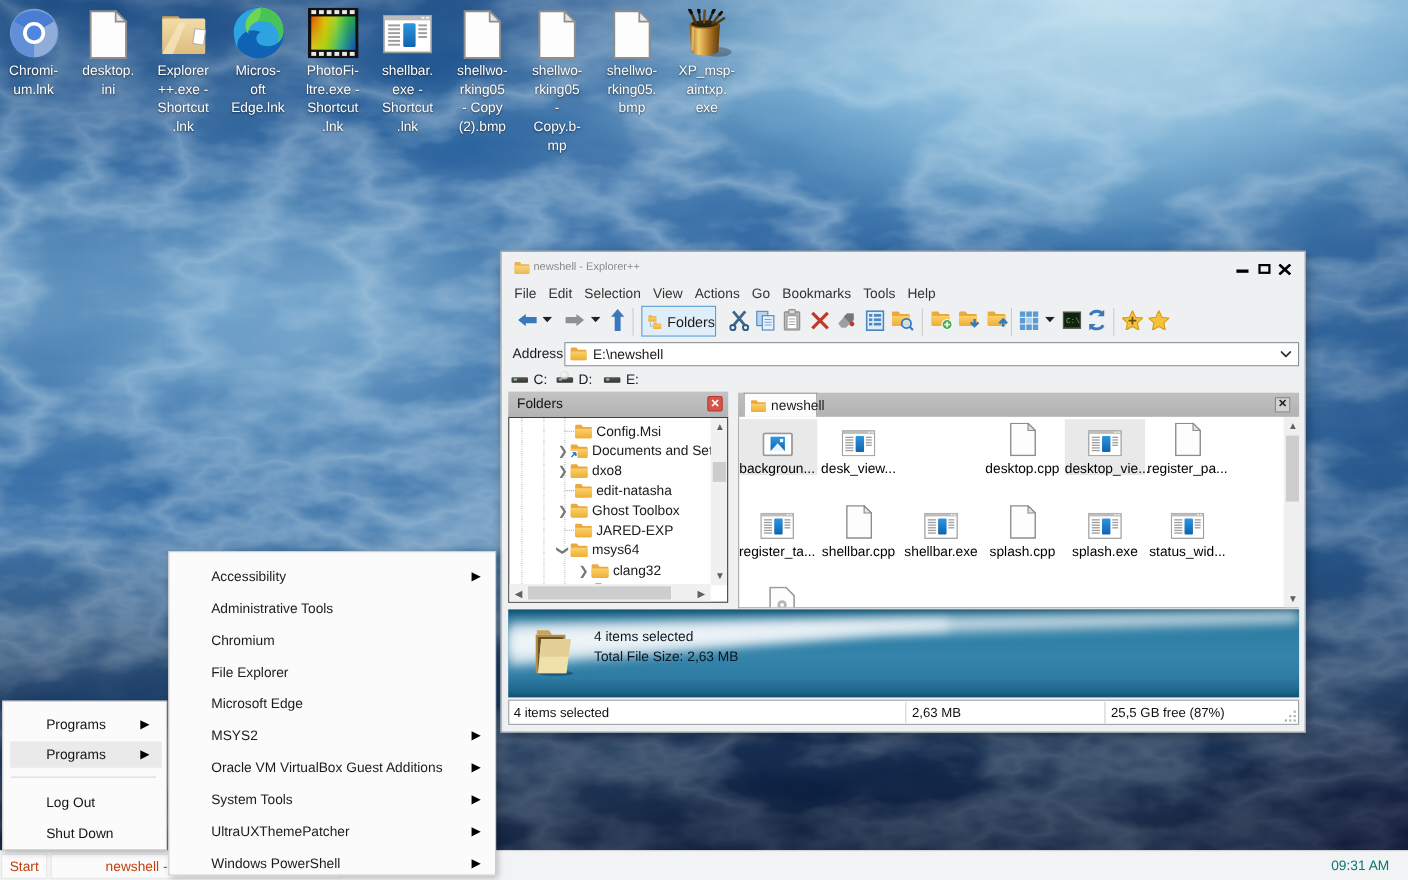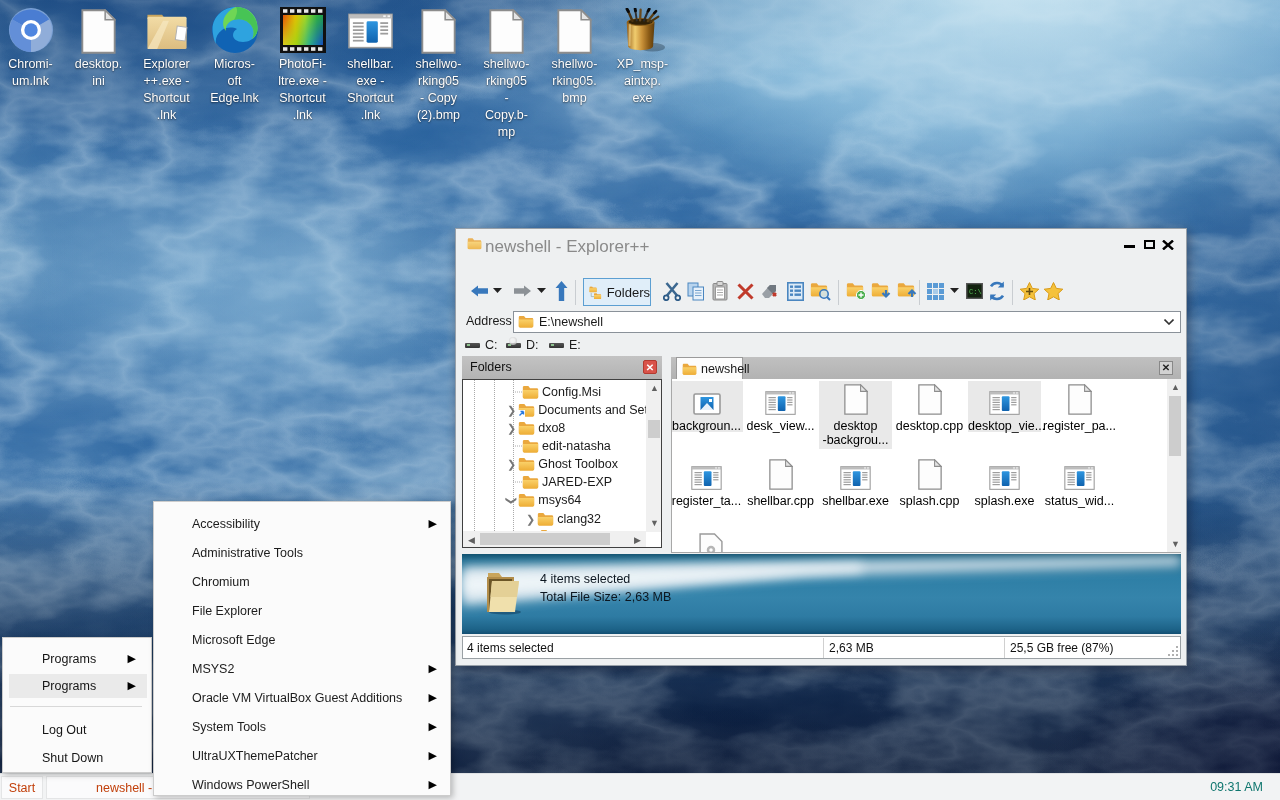--- a/index.html
+++ b/index.html
@@ -33,21 +33,21 @@
       radial-gradient(ellipse 320px 240px at -2% 102%, rgba(10,24,52,.4), transparent 68%),
       linear-gradient(180deg, transparent 60%, rgba(10,24,52,.28) 78%, rgba(8,20,46,.5) 96%);
   }
 
   
   .dicon { position:absolute; width:68px; text-align:center; color:#fff; font-size:12.5px; line-height:17px; text-shadow:0 1px 2px rgba(0,0,0,.55), 0 0 1px rgba(0,0,0,.35); }
   .dicon .ic { height:48px; display:flex; align-items:flex-end; justify-content:center; margin-bottom:2px; }
 
   
   #win .titlebar { position:absolute; left:0; top:0; width:100%; height:28px; }
-  #win .title { position:absolute; left:29px; top:8px; color:#8a8a8a; font-size:17px; }
+  #win .title { position:absolute; left:29px; top:8px; color:#8a8a8a; font-size:10px; }
   .wbtn { position:absolute; top:0; color:#000; font-weight:bold; }
   #win .menubar { position:absolute; left:6px; top:29px; height:20px; font-size:12.5px; color:#333; }
   #win .menubar span { display:inline-block; padding:2px 5.5px; }
   #win .toolbar { position:absolute; left:0; top:49px; width:100%; height:30px; }
   .tsep { position:absolute; top:2px; width:1px; height:25px; background:#c9cdd1; }
   .ticon { position:absolute; top:4px; }
   #win .addrrow { position:absolute; left:0; top:79px; width:100%; height:27px; }
   #win .addrfield { position:absolute; left:57px; top:2.5px; width:668px; height:22px; background:#fff; border:1px solid #8a9199; }
   #win .drives { position:absolute; left:0; top:106px; width:100%; height:22px; font-size:12.5px; }
   .drv { position:absolute; top:3px; display:flex; align-items:center; }
@@ -334,20 +334,21 @@
     <svg width="15" height="13" style="position:absolute;left:11px;top:8px;opacity:.85" viewBox="0 0 20 16">
         <use href="#yfolder"></use>
       </svg>
     <div class="title">newshell - Explorer++</div>
     <div class="wbtn" style="left:668px;top:16px;width:11px;height:3px;background:#000"></div>
     <div class="wbtn" style="left:688px;top:11px;width:11px;height:9px;border:2px solid #000"></div>
     <svg class="wbtn" style="left:706px;top:11px" width="12" height="10" viewBox="0 0 12 10">
         <path d="M1,0.5 L11,9.5 M11,0.5 L1,9.5" stroke="#000" stroke-width="2.4"></path>
       </svg>
   </div>
+  <div class="menubar"><span>File</span><span>Edit</span><span>Selection</span><span>View</span><span>Actions</span><span>Go</span><span>Bookmarks</span><span>Tools</span><span>Help</span></div>
   <div class="toolbar">
     <svg class="ticon" style="left:15px;top:7px" width="17" height="12">
         <path d="M0,6 L7,0.5 V3.2 H17 V8.8 H7 V11.5 Z" fill="#3878bc"></path>
       </svg>
     <svg class="ticon" style="left:37px;top:10px" width="9" height="5">
         <path d="M0,0 h9 L4.5,5 Z" fill="#222"></path>
       </svg>
     <svg class="ticon" style="left:58px;top:7px" width="17" height="12">
         <path d="M17,6 L10,0.5 V3.2 H0 V8.8 H10 V11.5 Z" fill="#8c9196"></path>
       </svg>
@@ -558,28 +559,20 @@
         <div style="margin-top:4px">backgroun...</div>
       </div>
     <div class="fitem" style="left:72px;top:2px;width:73px;height:51px">
         <div class="fic">
           <svg width="31" height="24">
             <use href="#winicon"></use>
           </svg>
         </div>
         <div style="margin-top:4px">desk_view...</div>
       </div>
-    <div class="fitem sel" style="left:147px;top:2px;width:73px;height:68px">
-        <div class="fic">
-          <svg width="24" height="31">
-            <use href="#paper"></use>
-          </svg>
-        </div>
-        <div style="margin-top:4px">desktop<br>-backgrou...</div>
-      </div>
     <div class="fitem" style="left:221px;top:2px;width:73px;height:51px">
         <div class="fic">
           <svg width="24" height="31">
             <use href="#paper"></use>
           </svg>
         </div>
         <div style="margin-top:4px">desktop.cpp</div>
       </div>
     <div class="fitem sel" style="left:296px;top:2px;width:73px;height:51px">
         <div class="fic">

